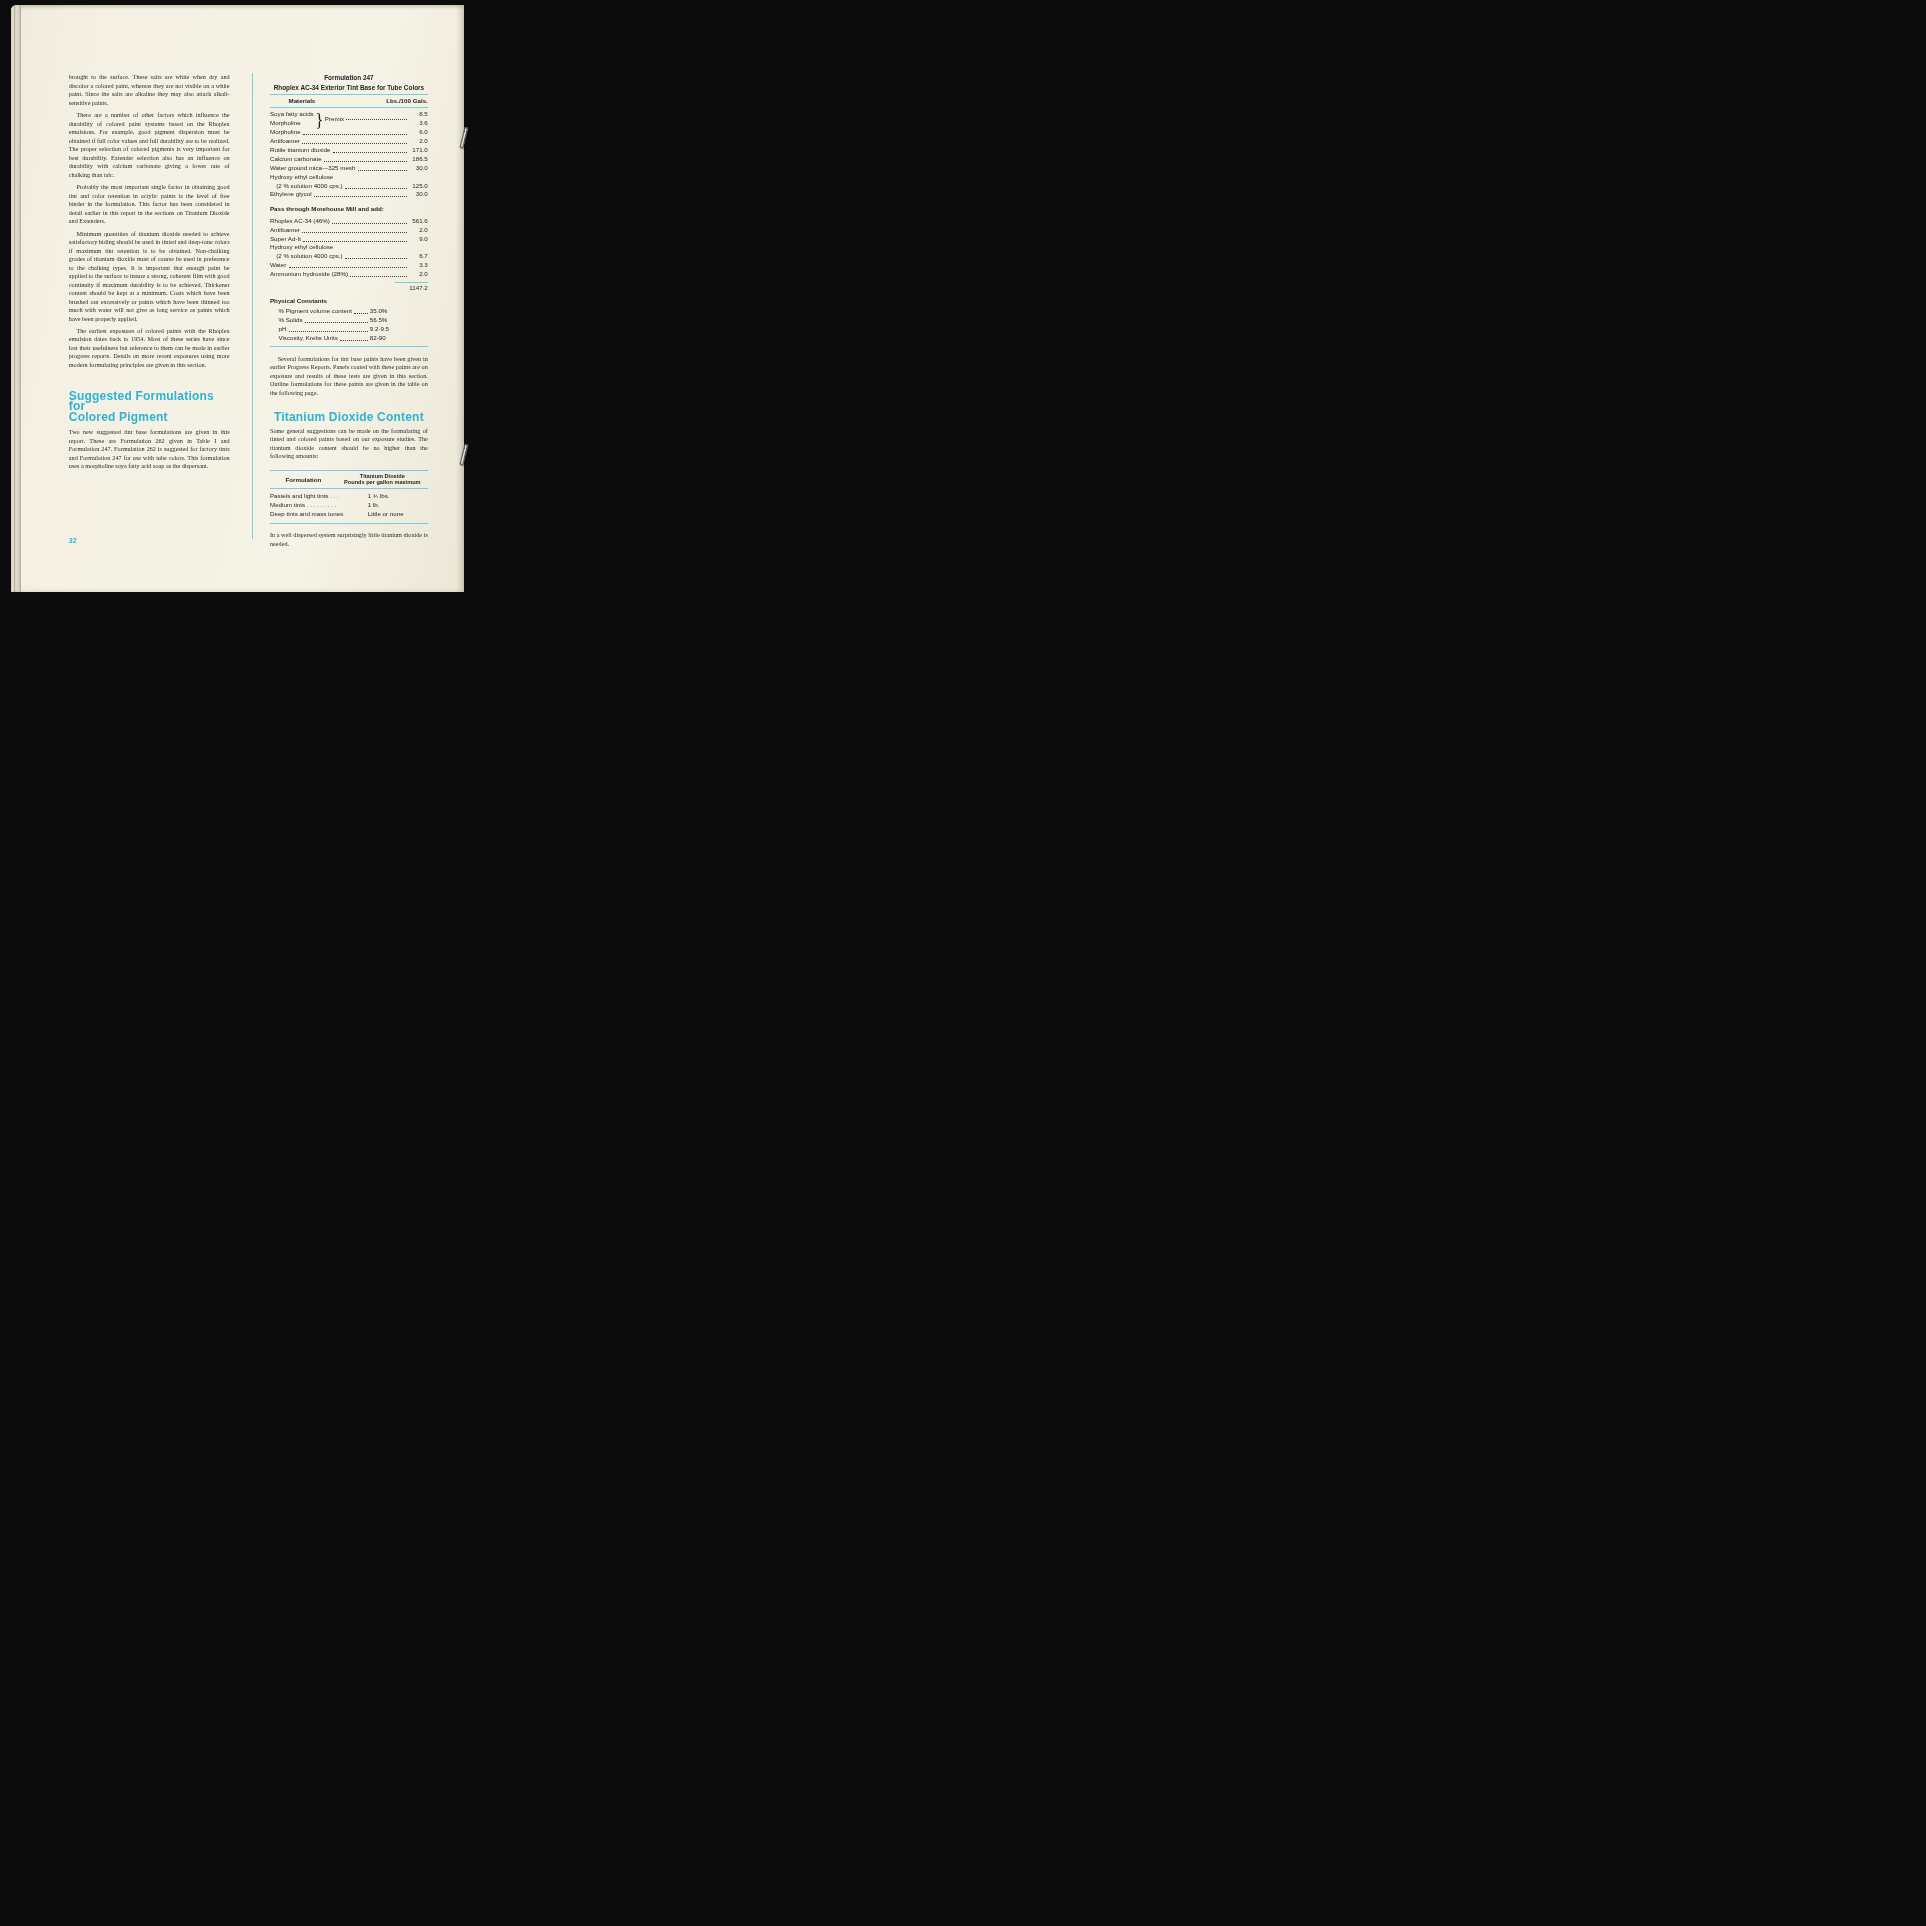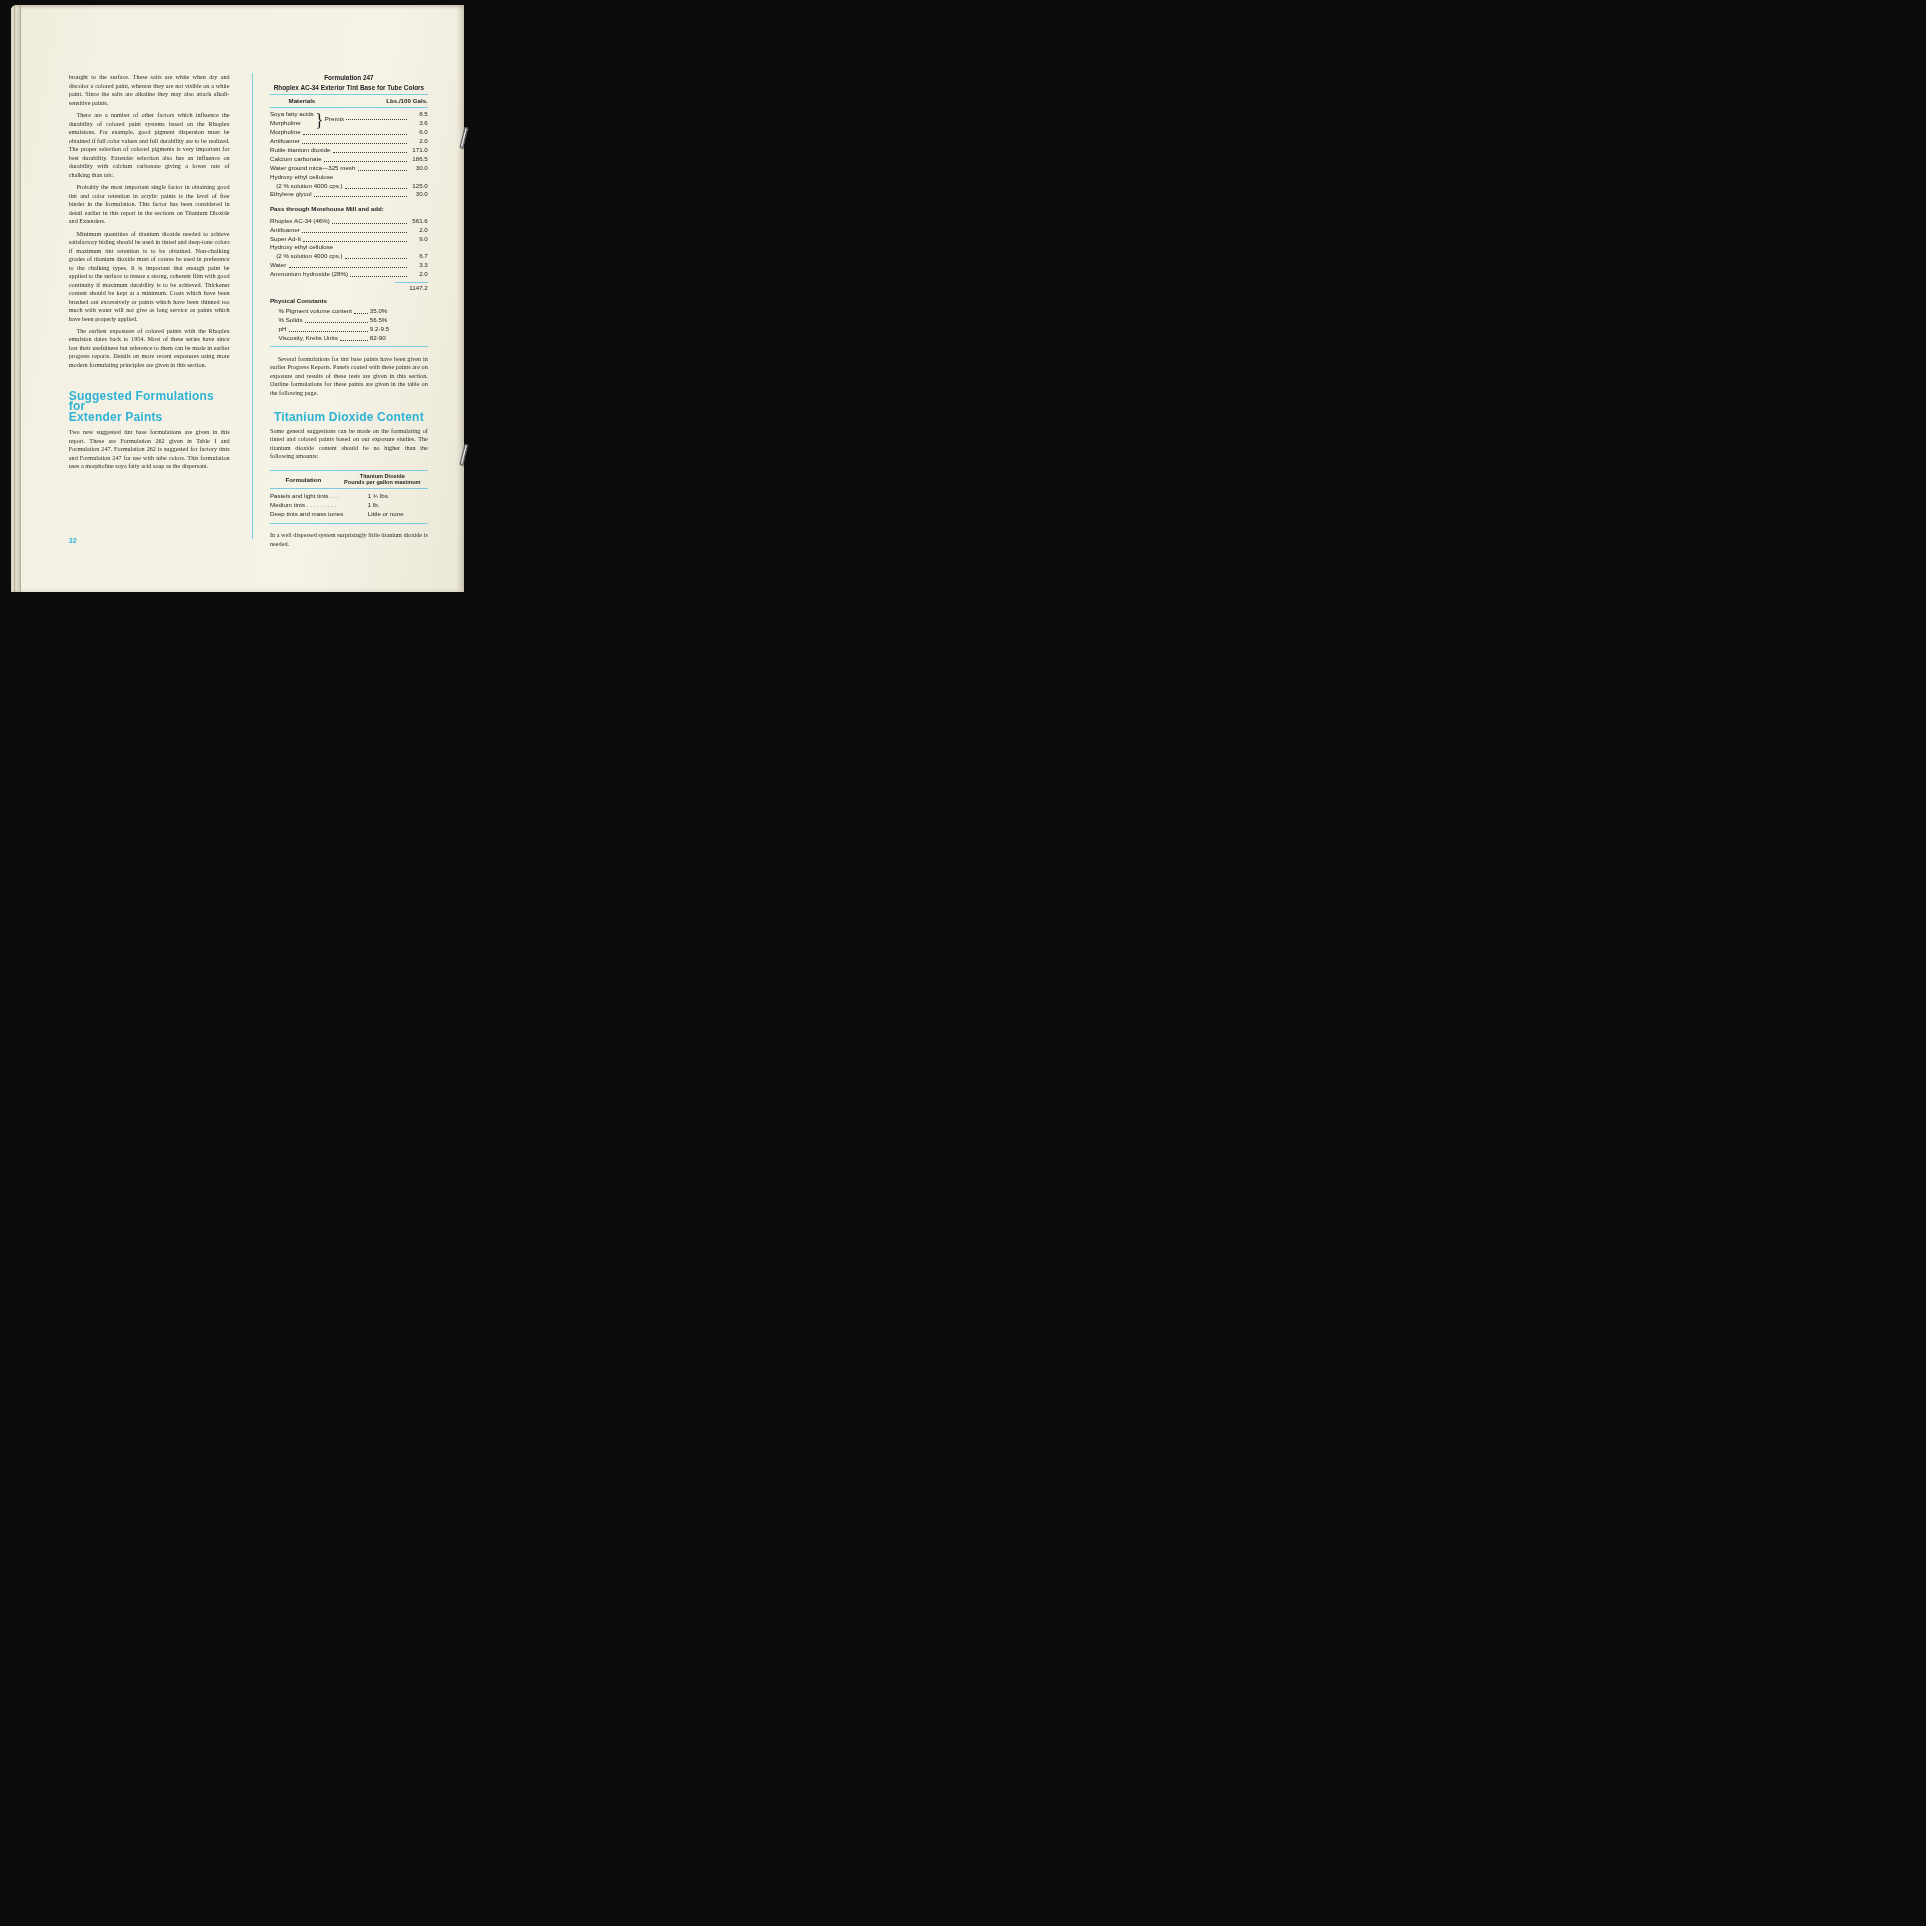--- a/index.html
+++ b/index.html
@@ -103,21 +103,21 @@
   <div class="content">
 
     <div class="col-left">
       <p class="para noindent">brought to the surface. These salts are white when dry and discolor a colored paint, whereas they are not visible on a white paint. Since the salts are alkaline they may also attack alkali-sensitive paints.</p>
       <p class="para">There are a number of other factors which influence the durability of colored paint systems based on the Rhoplex emulsions. For example, good pigment dispersion must be obtained if full color values and full durability are to be realized. The proper selection of colored pigments is very important for best durability. Extender selection also has an influence on durability with calcium carbonate giving a lower rate of chalking than talc.</p>
       <p class="para">Probably the most important single factor in obtaining good tint and color retention in acrylic paints is the level of free binder in the formulation. This factor has been considered in detail earlier in this report in the sections on Titanium Dioxide and Extenders.</p>
       <p class="para">Minimum quantities of titanium dioxide needed to achieve satisfactory hiding should be used in tinted and deep-tone colors if maximum tint retention is to be obtained. Non-chalking grades of titanium dioxide must of course be used in preference to the chalking types. It is important that enough paint be applied to the surface to insure a strong, coherent film with good continuity if maximum durability is to be achieved. Thickener content should be kept at a minimum. Coats which have been brushed out excessively or paints which have been thinned too much with water will not give as long service as paints which have been properly applied.</p>
       <p class="para">The earliest exposures of colored paints with the Rhoplex emulsion dates back to 1954. Most of these series have since lost their usefulness but reference to them can be made in earlier progress reports. Details on more recent exposures using more modern formulating principles are given in this section.</p>
       <h2 class="sec-heading">
         <span>Suggested Formulations for</span><br>
-        <span>Extender Paints</span>
+        <span>Colored Pigment</span>
       </h2>
       <p class="para noindent">Two new suggested tint base formulations are given in this report. These are Formulation 262 given in Table I and Formulation 247. Formulation 262 is suggested for factory tints and Formulation 247 for use with tube colors. This formulation uses a morpholine soya fatty acid soap as the dispersant.</p>
     </div>
 
     <div class="divider"></div>
 
     <div class="col-right">
 
       <div class="ftable">
         <div class="ftitle">Formulation 247</div>

